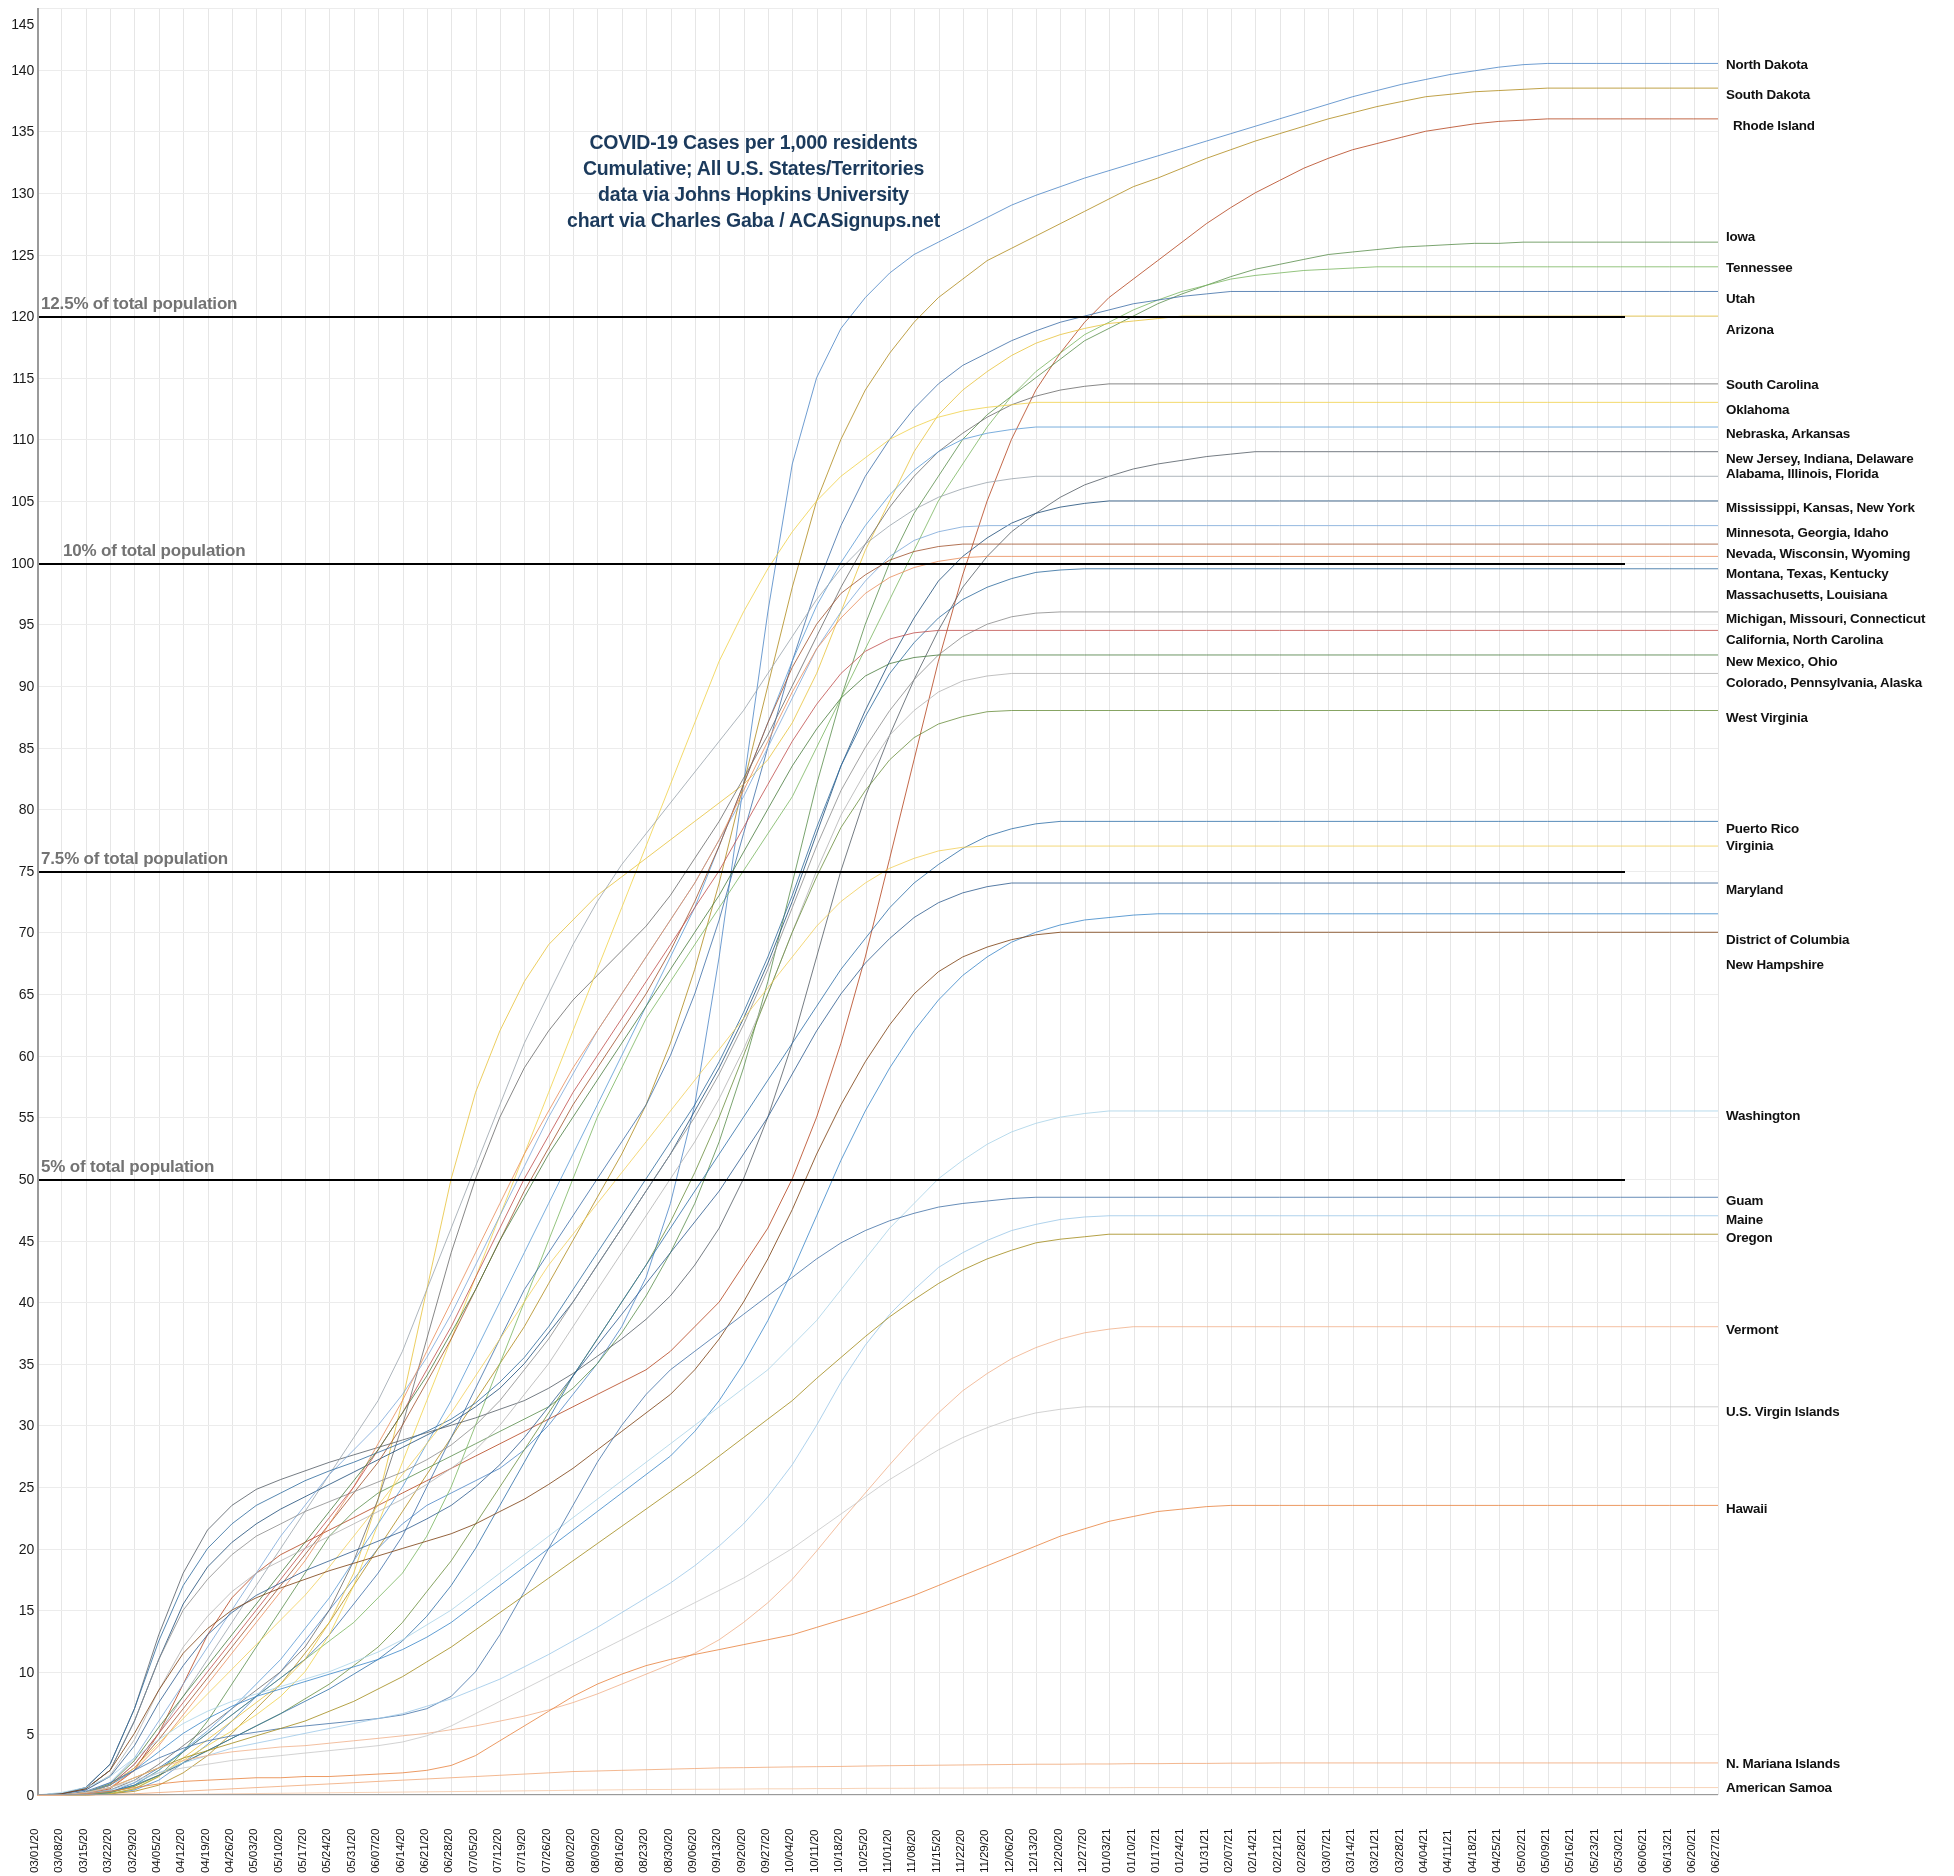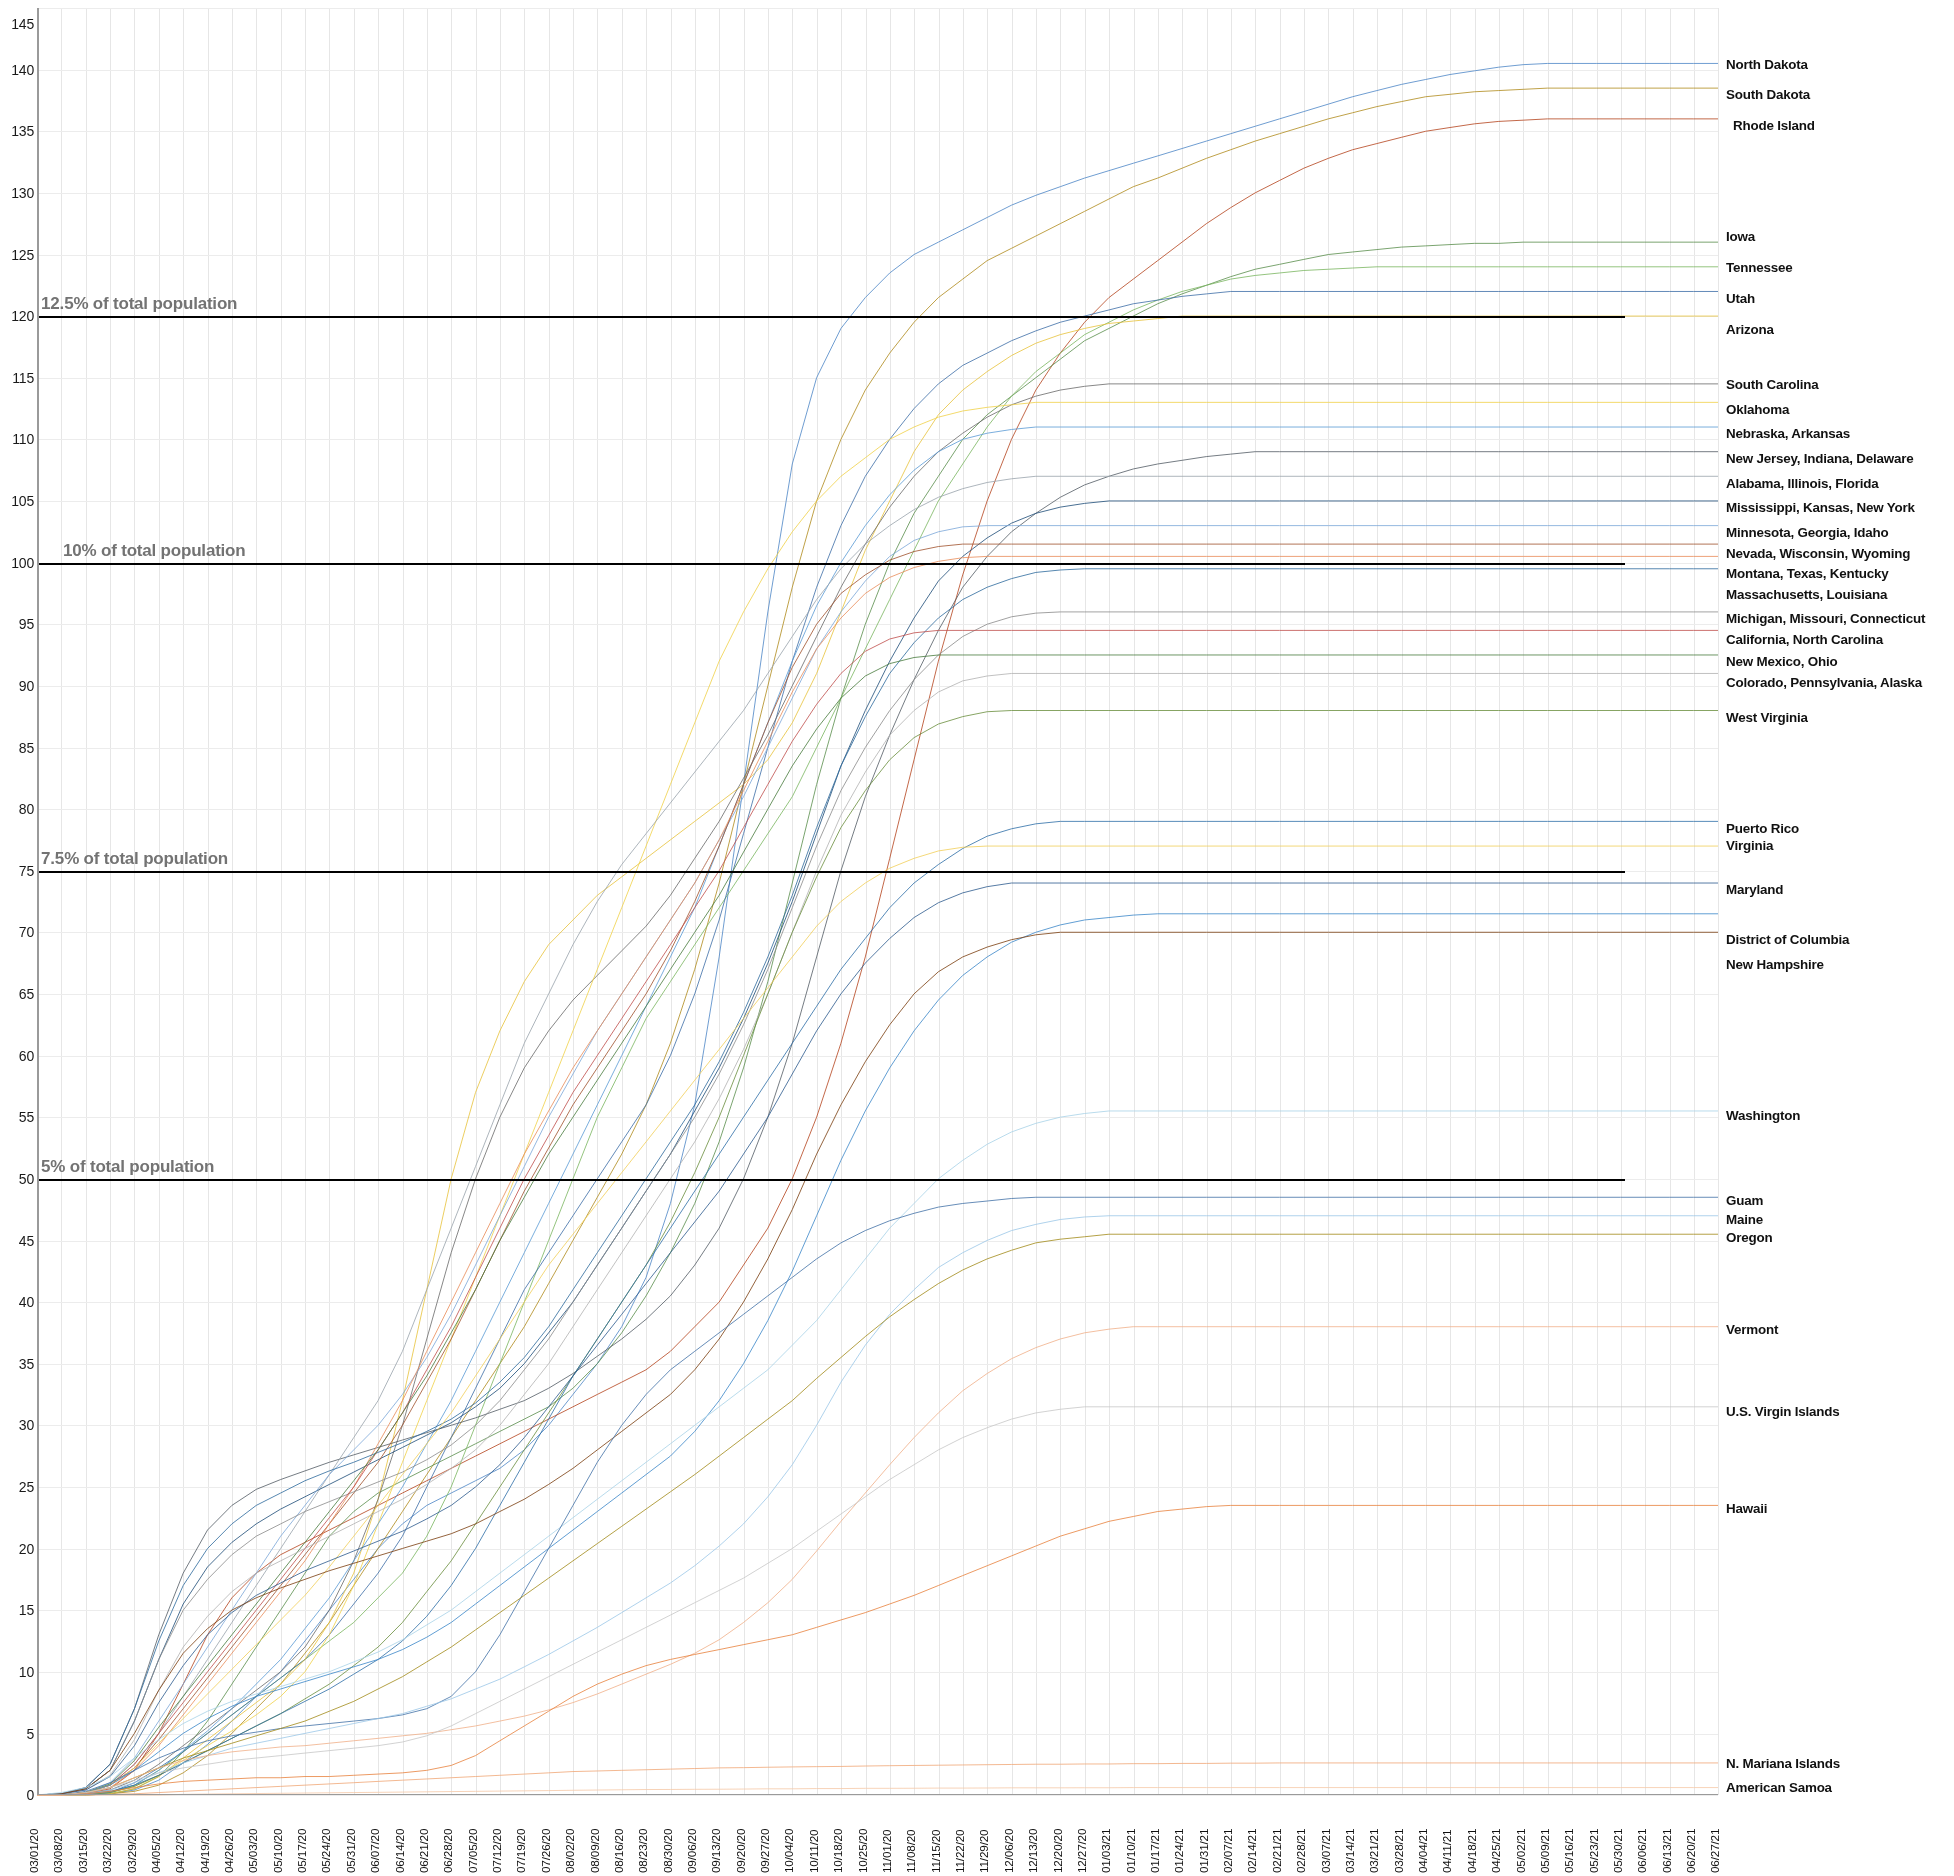--- a/index.html
+++ b/index.html
@@ -218,20 +218,26 @@
     <div id="thresholds">
         <div class="thresh" style="top: 308px; width: 1588px;"></div>
         <div class="thresh-label" style="top: 308px; left: 4.1px;">12.5% of total population</div>
         <div class="thresh" style="top: 555px; width: 1588px;"></div>
         <div class="thresh-label" style="top: 555px; left: 4.1px; margin-left: 22px;">10% of total population</div>
         <div class="thresh" style="top: 863px; width: 1588px;"></div>
         <div class="thresh-label" style="top: 863px; left: 4.1px;">7.5% of total population</div>
         <div class="thresh" style="top: 1171px; width: 1588px;"></div>
         <div class="thresh-label" style="top: 1171px; left: 4.1px;">5% of total population</div>
       </div>
+    <div id="titleblock">
+        <div>COVID-19 Cases per 1,000 residents</div>
+        <div>Cumulative; All U.S. States/Territories</div>
+        <div>data via Johns Hopkins University</div>
+        <div>chart via Charles Gaba / ACASignups.net</div>
+      </div>
   <div class="axis-line" style="left: 0px; right: 0px; height: 1.6px; bottom: 0px;"></div>
       <div class="axis-line" style="left: 0px; top: 0px; bottom: 0px; width: 1.6px;"></div>
     </div>
 
   <div id="xlabels">
       <div class="xtick" style="left: 4.1px;">03/01/20</div>
       <div class="xtick" style="left: 28.4px;">03/08/20</div>
       <div class="xtick" style="left: 53px;">03/15/20</div>
       <div class="xtick" style="left: 77px;">03/22/20</div>
       <div class="xtick" style="left: 102px;">03/29/20</div>
@@ -306,21 +312,21 @@
       <div class="slabel" style="top: 94px;">South Dakota</div>
       <div class="slabel" style="top: 125px; padding-left: 7px;">Rhode Island</div>
       <div class="slabel" style="top: 236px;">Iowa</div>
       <div class="slabel" style="top: 267px;">Tennessee</div>
       <div class="slabel" style="top: 298px;">Utah</div>
       <div class="slabel" style="top: 329px;">Arizona</div>
       <div class="slabel" style="top: 384px;">South Carolina</div>
       <div class="slabel" style="top: 409px;">Oklahoma</div>
       <div class="slabel" style="top: 433px;">Nebraska, Arkansas</div>
       <div class="slabel" style="top: 458px;">New Jersey, Indiana, Delaware</div>
-      <div class="slabel" style="top: 483px;">Alabama, Illinois, Florida</div>
+      <div class="slabel" style="top: 473px;">Alabama, Illinois, Florida</div>
       <div class="slabel" style="top: 507px;">Mississippi, Kansas, New York</div>
       <div class="slabel" style="top: 532px;">Minnesota, Georgia, Idaho</div>
       <div class="slabel" style="top: 553px;">Nevada, Wisconsin, Wyoming</div>
       <div class="slabel" style="top: 573px;">Montana, Texas, Kentucky</div>
       <div class="slabel" style="top: 594px;">Massachusetts, Louisiana</div>
       <div class="slabel" style="top: 618px;">Michigan, Missouri, Connecticut</div>
       <div class="slabel" style="top: 639px;">California, North Carolina</div>
       <div class="slabel" style="top: 661px;">New Mexico, Ohio</div>
       <div class="slabel" style="top: 682px;">Colorado, Pennsylvania, Alaska</div>
       <div class="slabel" style="top: 717px;">West Virginia</div>

